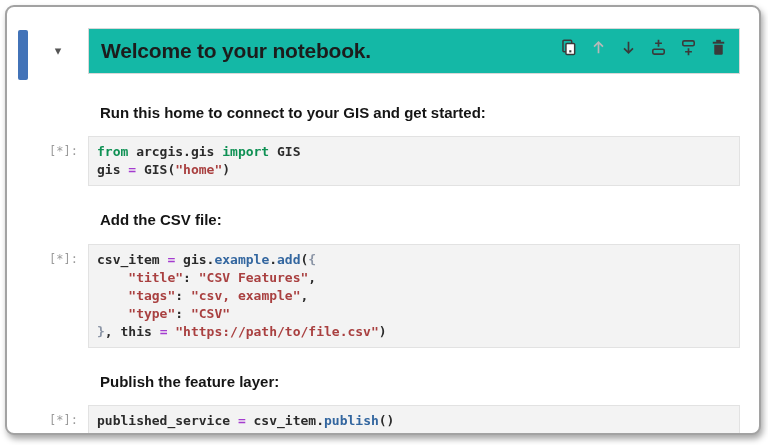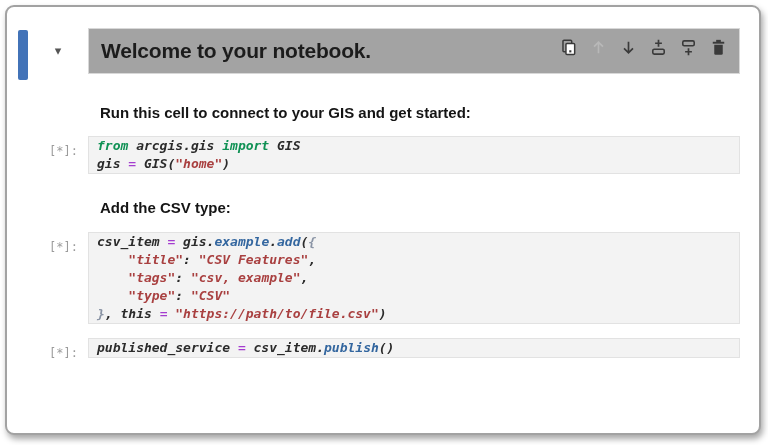--- a/index.html
+++ b/index.html
@@ -12,34 +12,34 @@
   html,body{width:768px;height:445px;background:#fff;font-family:"Liberation Sans",sans-serif;}
   .card{
     position:absolute;left:5px;top:5px;width:756px;height:430px;
     background:#fff;border:2px solid #a2a2a2;border-radius:9px;
     box-shadow:2px 4px 6px rgba(0,0,0,0.35);
     overflow:hidden;
   }
   .header-row{display:flex;align-items:flex-start;margin:21px 19px 0 11px;}
   .blue-bar{width:10px;height:50px;margin-top:2px;background:var(--accent-blue);border-radius:2px;flex:none;}
   .collapse{width:60px;text-align:center;padding-top:15px;font-size:13px;color:#555;flex:none;cursor:pointer;}
-  .title-box{flex:1;height:46px;border:1px solid #d8d8d8;background:#a3a3a3;display:flex;align-items:flex-start;}
+  .title-box{flex:1;height:46px;border:1px solid #d8d8d8;background:#14b8a6;display:flex;align-items:flex-start;}
   .nb-title{font-size:21px;font-weight:700;color:#1c1c1c;padding:10px 0 0 12px;letter-spacing:-0.2px;white-space:nowrap;}
   .toolbar{margin-left:auto;display:flex;gap:12px;padding:9px 12px 0 0;}
   .tb-btn{width:18px;height:18px;border:none;background:transparent;padding:0;cursor:pointer;display:flex;align-items:center;justify-content:center;}
   .tb-btn svg{display:block;}
   .md-heading{margin-left:93px;margin-right:19px;font-size:15px;font-weight:700;color:#151515;line-height:18px;cursor:text;}
   .mt-md1{margin-top:24px;}
   .mt-md{margin-top:25px;}
   .cell-row{display:flex;margin:14px 19px 0 30px;align-items:flex-start;}
   .mt-cell2{margin-top:15px !important;}
   .prompt{width:41px;flex:none;text-align:right;font-family:"DejaVu Sans Mono","Liberation Mono",monospace;
           font-size:12px;color:#9b9b9b;padding-top:6px;line-height:18px;}
   .gap{width:10px;flex:none;}
-  .code-box{flex:1;background:#f3f3f3;border:1px solid #e2e2e2;padding:0 8px;cursor:text;font-style:italic;}
+  .code-box{flex:1;background:#f3f3f3;border:1px solid #e2e2e2;padding:6px 8px;cursor:text;}
   .code-line{font-family:"DejaVu Sans Mono","Liberation Mono",monospace;font-size:13px;font-weight:700;
              line-height:18px;color:var(--code-text);white-space:pre;}
   .tok-kw{color:var(--kw);}
   .tok-op{color:var(--op);}
   .tok-str{color:var(--str);}
   .tok-attr{color:var(--attr);}
   .tok-brace{color:var(--brace);}
 </style>
 </head>
 <body>
@@ -88,48 +88,51 @@
             <rect x="5.8" y="0.8" width="4.4" height="2" fill="var(--icon-dark)"></rect>
             <rect x="2.6" y="2.6" width="10.8" height="1.8" fill="var(--icon-dark)"></rect>
             <path d="M4 5.4 h8 v8.2 a1.2 1.2 0 0 1 -1.2 1.2 h-5.6 a1.2 1.2 0 0 1 -1.2 -1.2 z" fill="var(--icon-dark)"></path>
           </svg>
         </button>
       </div>
     </div>
   </div>
 
   <div class="md-heading mt-md1">
-    <span>Run this cell to connect to your GIS and get started:</span>
+    <span>Run this home to connect to your GIS and get started:</span>
   </div>
 
   <div class="cell-row">
     <div class="prompt">[*]:</div>
     <div class="gap"></div>
     <div class="code-box">
         <div class="code-line"><span class="tok-kw">from</span><span> arcgis.gis </span><span class="tok-kw">import</span><span> GIS</span></div>
         <div class="code-line"><span>gis </span><span class="tok-op">=</span><span> GIS(</span><span class="tok-str">"home"</span><span>)</span></div>
       </div>
   </div>
 
   <div class="md-heading mt-md">
-    <span>Add the CSV type:</span>
+    <span>Add the CSV file:</span>
   </div>
 
   <div class="cell-row mt-cell2">
     <div class="prompt">[*]:</div>
     <div class="gap"></div>
     <div class="code-box">
         <div class="code-line"><span>csv_item </span><span class="tok-op">=</span><span> gis.</span><span class="tok-attr">example</span><span>.</span><span class="tok-attr">add</span><span>(</span><span class="tok-brace">{</span></div>
         <div class="code-line"><span>    </span><span class="tok-str">"title"</span><span>: </span><span class="tok-str">"CSV Features"</span><span>,</span></div>
         <div class="code-line"><span>    </span><span class="tok-str">"tags"</span><span>: </span><span class="tok-str">"csv, example"</span><span>,</span></div>
         <div class="code-line"><span>    </span><span class="tok-str">"type"</span><span>: </span><span class="tok-str">"CSV"</span></div>
         <div class="code-line"><span class="tok-brace">}</span><span>, this </span><span class="tok-op">=</span><span> </span><span class="tok-str">"https://path/to/file.csv"</span><span>)</span></div>
       </div>
   </div>
 
+  <div class="md-heading mt-md">
+    <span>Publish the feature layer:</span>
+  </div>
 
   <div class="cell-row">
     <div class="prompt">[*]:</div>
     <div class="gap"></div>
     <div class="code-box">
         <div class="code-line"><span>published_service </span><span class="tok-op">=</span><span> csv_item.</span><span class="tok-attr">publish</span><span>()</span></div>
       </div>
   </div>
 
 </div>

